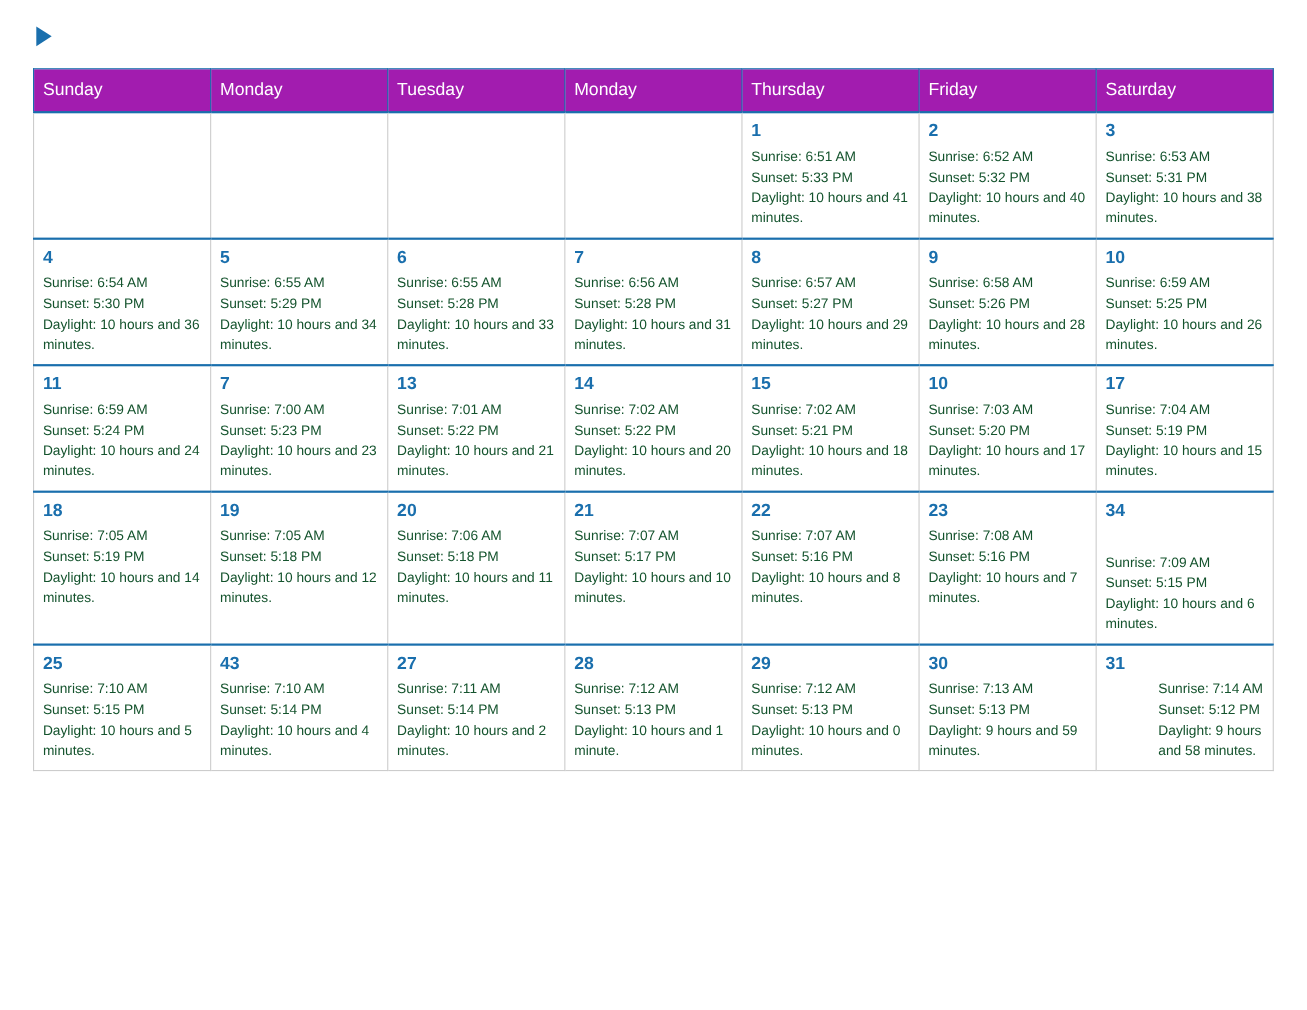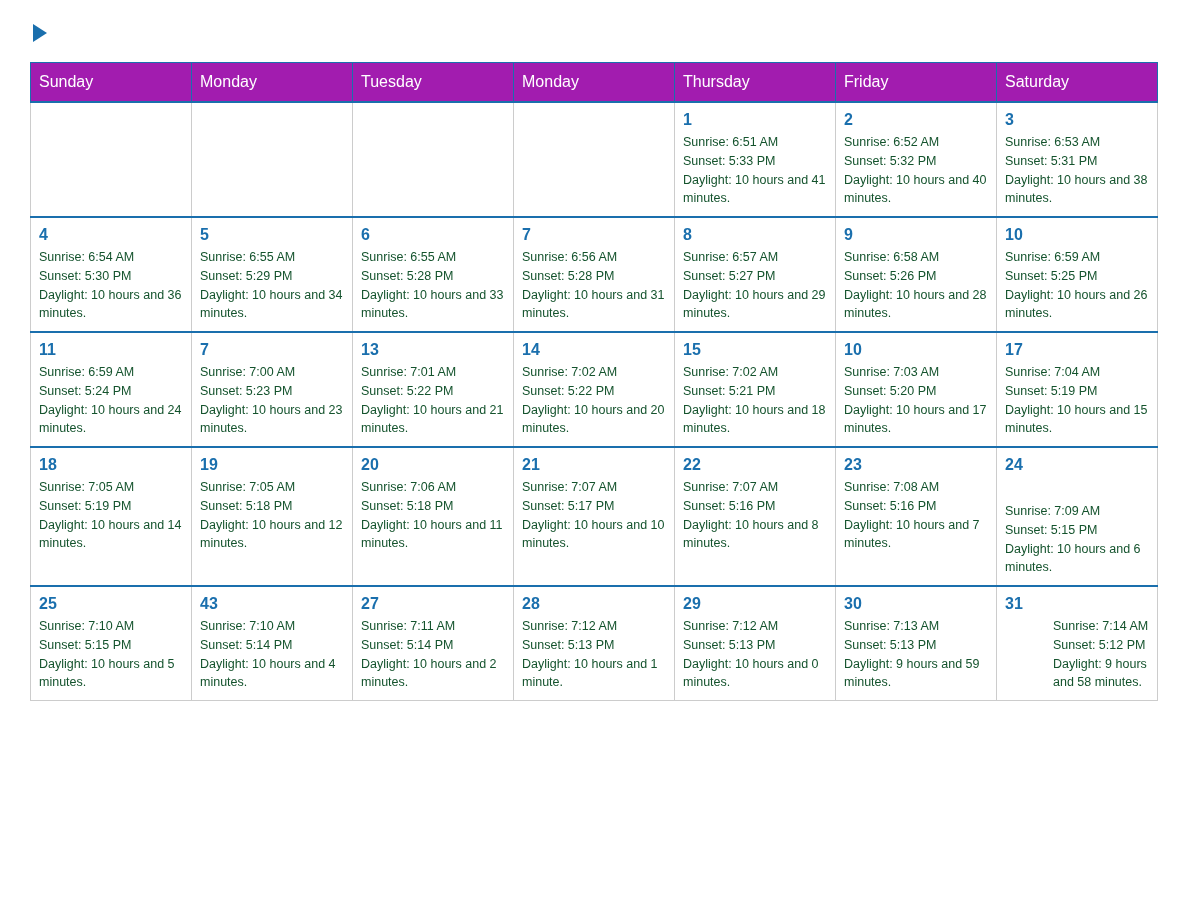--- a/index.html
+++ b/index.html
@@ -271,21 +271,21 @@
 Sunset: 5:16 PM
 Daylight: 10 hours and 8 minutes.</div>
         </td>
         <td>
           <span class="day-number">23</span>
           <div class="day-info" style="white-space: pre-line;">Sunrise: 7:08 AM
 Sunset: 5:16 PM
 Daylight: 10 hours and 7 minutes.</div>
         </td>
         <td>
-          <span class="day-number">24</span>
+          <span class="day-number">34</span>
           <div class="day-info" style="white-space: pre-line; margin-top: 28px;">Sunrise: 7:09 AM
 Sunset: 5:15 PM
 Daylight: 10 hours and 6 minutes.</div>
         </td>
       </tr>
       <tr class="week-row">
         <td>
           <span class="day-number">25</span>
           <div class="day-info" style="white-space: pre-line;">Sunrise: 7:10 AM
 Sunset: 5:15 PM

